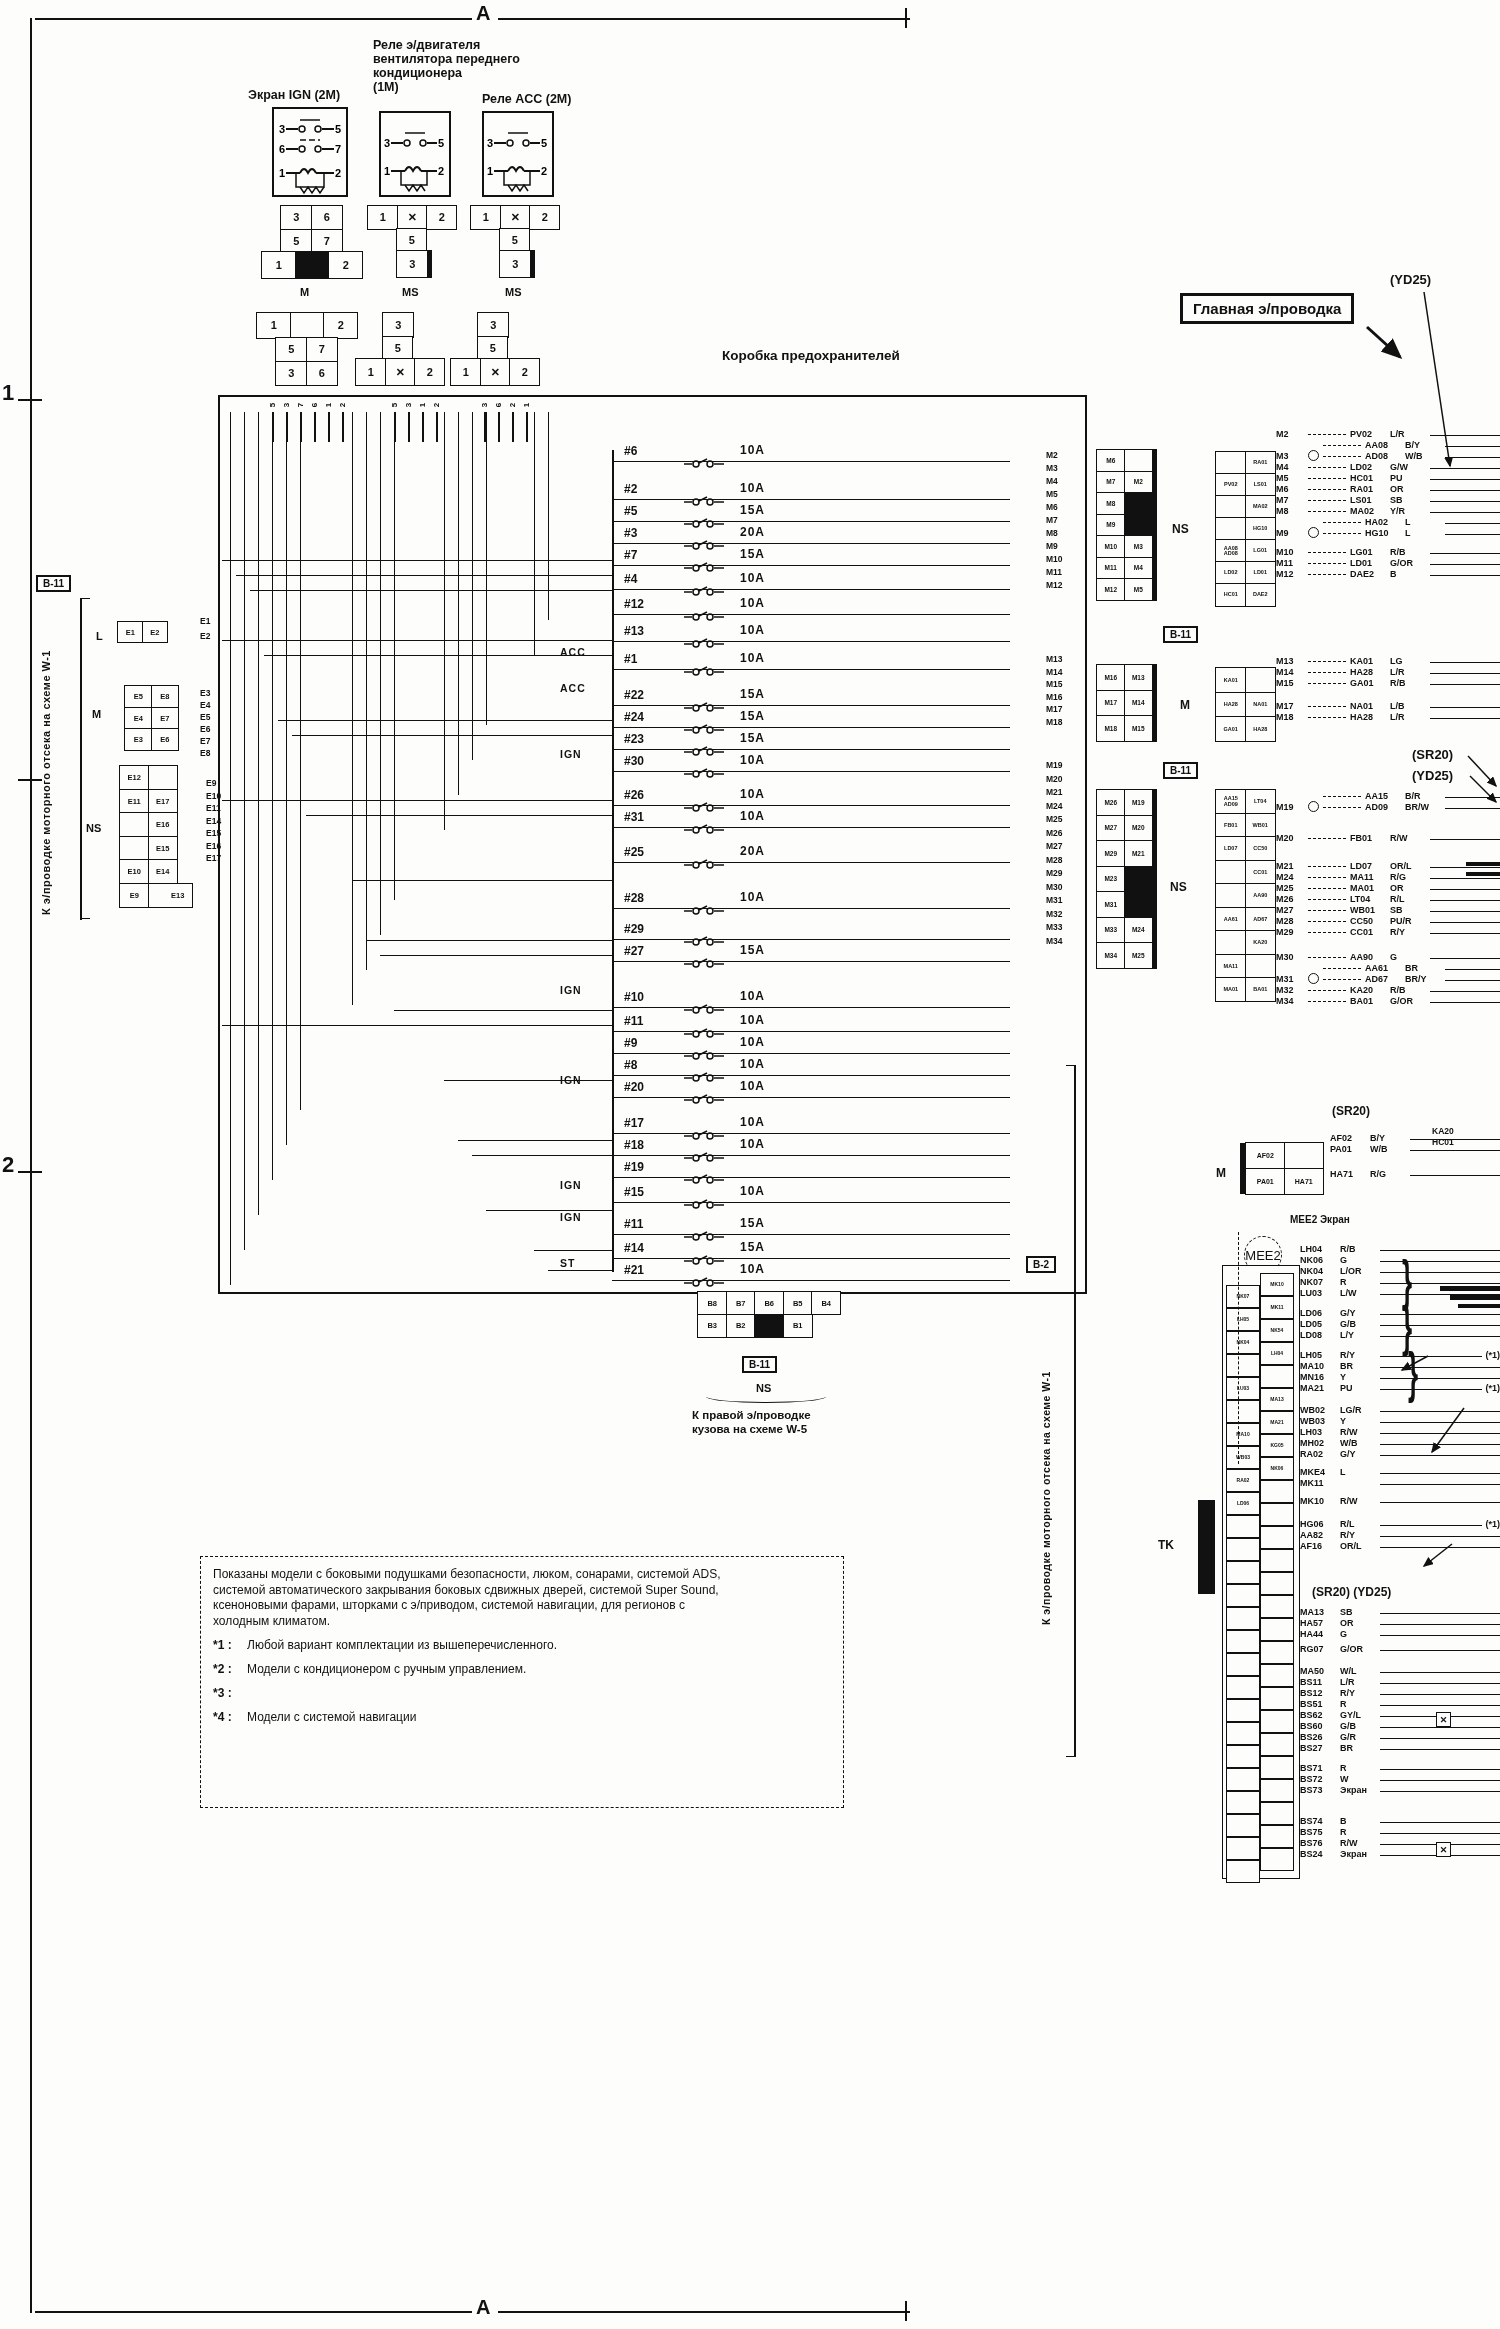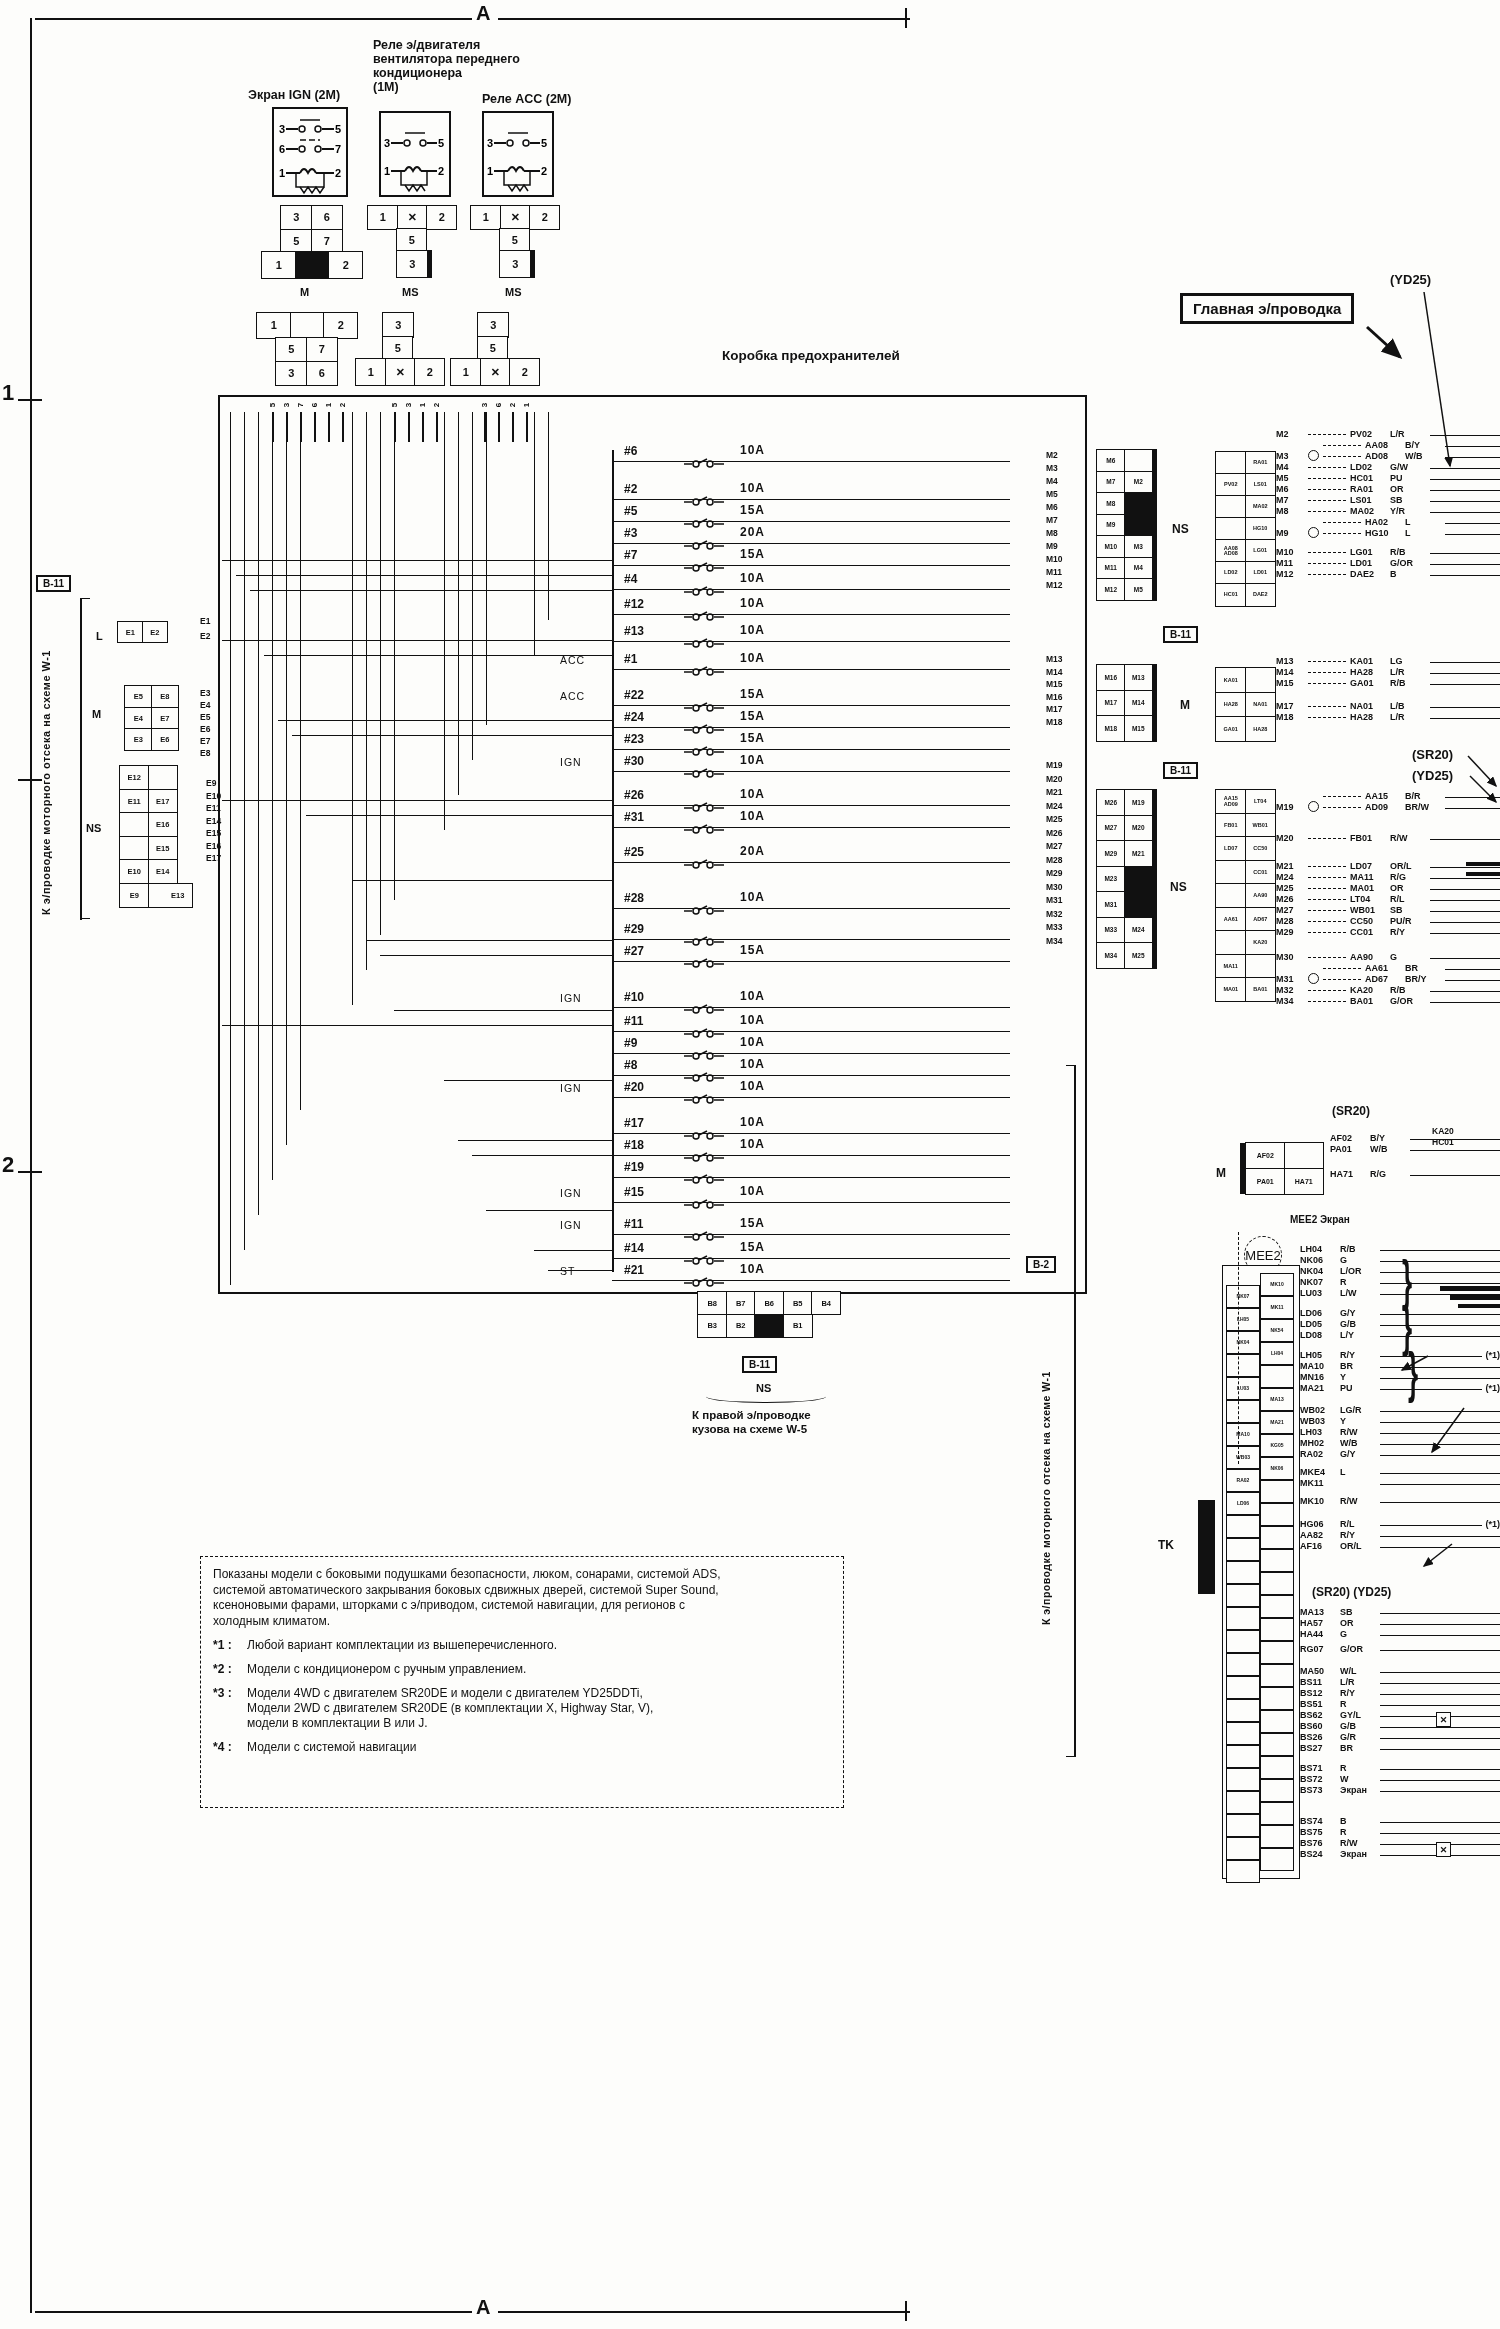--- a/index.html
+++ b/index.html
@@ -17,21 +17,21 @@
   .grow{display:flex;}
   .gcell{border:1.5px solid #111;width:var(--cw,26px);height:var(--ch,20px);
     font-size:var(--cf,8px);font-weight:bold;display:flex;align-items:center;
     justify-content:center;background:#fdfdfb;margin:-0.75px;line-height:1;text-align:center;}
   .blk{background:#111;}
   .thickr .gcell:last-child{border-right:5px solid #111;}
   .thickl{border-left:6px solid #111;}
   
   #fuse-rows{position:absolute;left:612px;top:440px;width:398px;}
   .frow{position:relative;height:22px;}
-  .fpre{position:absolute;left:-52px;bottom:4px;font-size:10.5px;font-weight:normal;letter-spacing:1px;}
+  .fpre{position:absolute;left:-52px;bottom:12px;font-size:10.5px;font-weight:bold;letter-spacing:1px;}
   .fnm{position:absolute;left:12px;bottom:4px;font-size:12px;font-weight:bold;}
   .famp{position:absolute;left:128px;bottom:5px;font-size:12px;font-weight:bold;letter-spacing:1px;}
   .fln{position:absolute;left:0;right:0;bottom:0;border-bottom:1.5px solid #111;}
   .fsym{position:absolute;left:72px;bottom:-6px;}
   
   .wgroup{position:absolute;}
   .wrow{display:flex;align-items:flex-end;}
   .wpin{width:32px;font-size:9px;font-weight:bold;flex:none;}
   .wjoin{width:9px;height:9px;border:1.5px solid #111;border-radius:50%;flex:none;
     margin:0 4px 0 0;background:#fdfdfb;}
@@ -2117,23 +2117,20 @@
           <span class="notetext">Любой вариант комплектации из вышеперечисленного.</span>
         </div>
 
         <div class="noteitem">
           <span class="notestar">*2 :</span>
           <span class="notetext">Модели с кондиционером с ручным управлением.</span>
         </div>
 
         <div class="noteitem">
           <span class="notestar">*3 :</span>
-          <span class="notetext">Модели 4WD с двигателем SR20DE и модели с двигателем YD25DDTi,
-Модели 2WD с двигателем SR20DE (в комплектации X, Highway Star, V),
-модели в комплектации B или J.</span>
         </div>
 
         <div class="noteitem">
           <span class="notestar">*4 :</span>
           <span class="notetext">Модели с системой навигации</span>
         </div>
       </div>
   </div>
 
   <svg class="abs" style="left:0;top:0" width="1500" height="2329">

